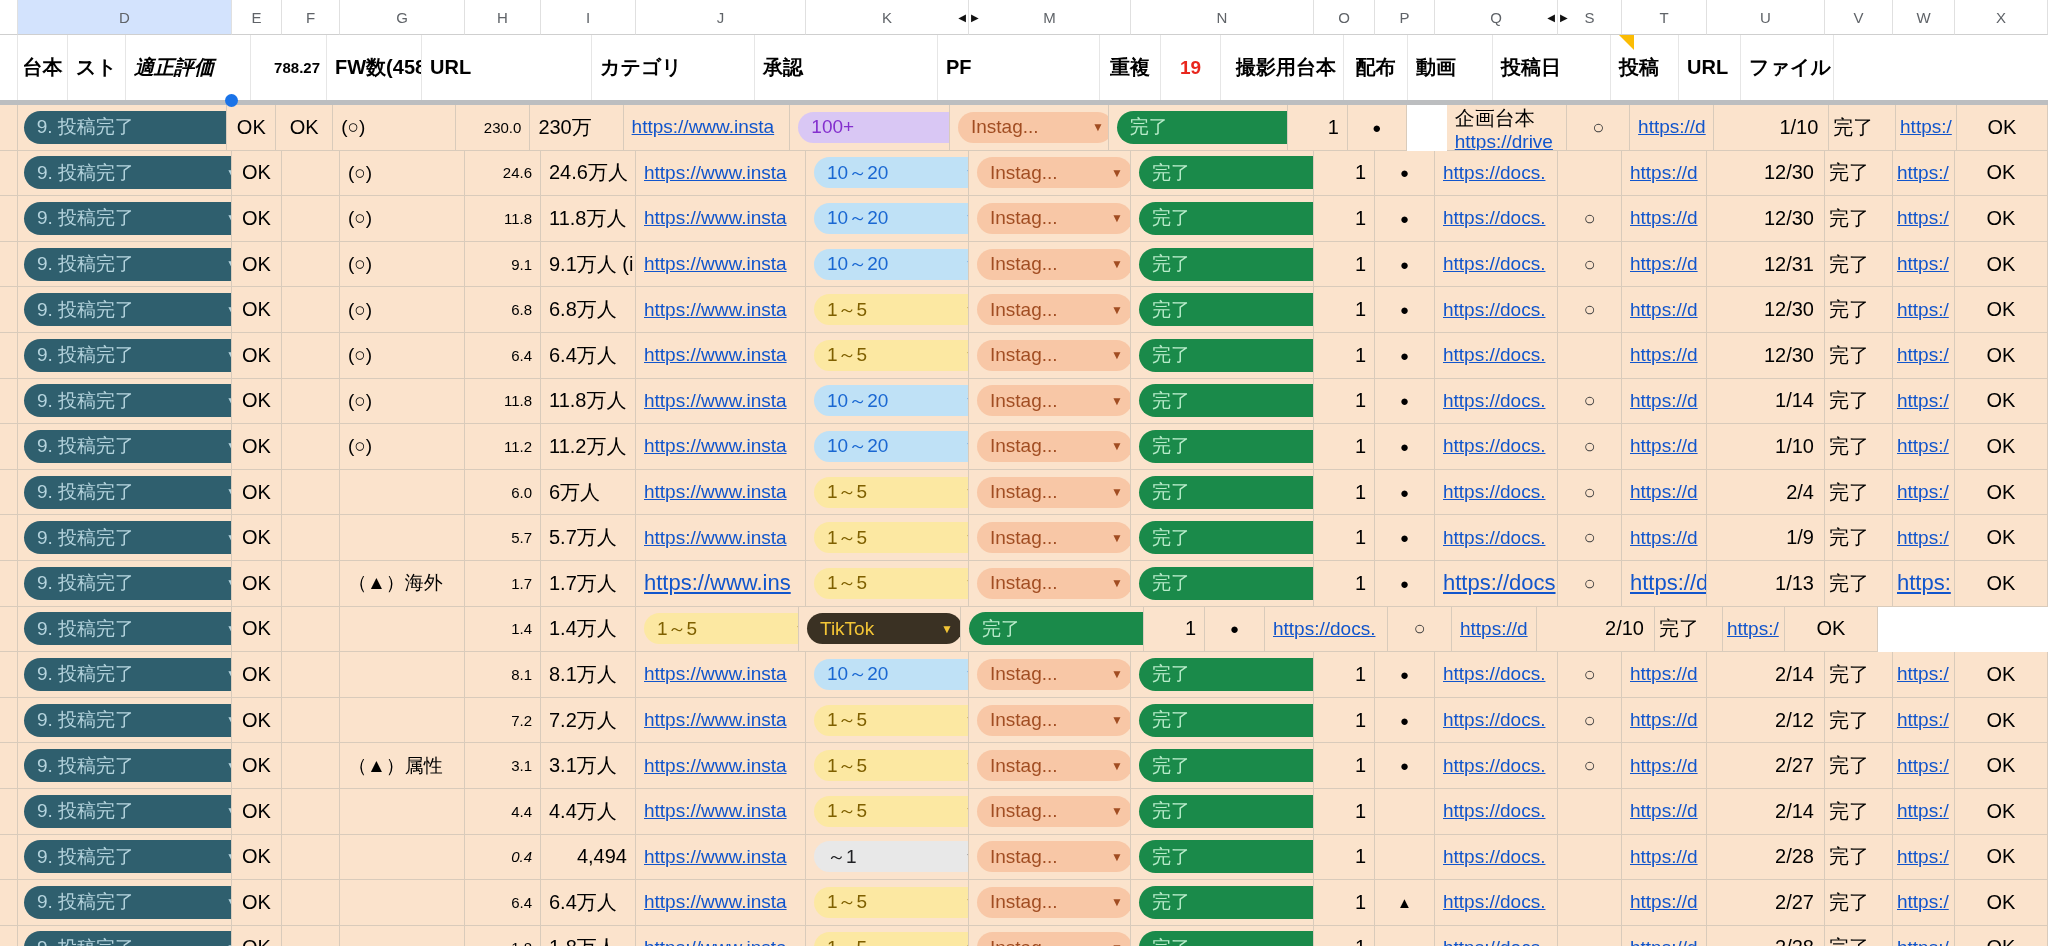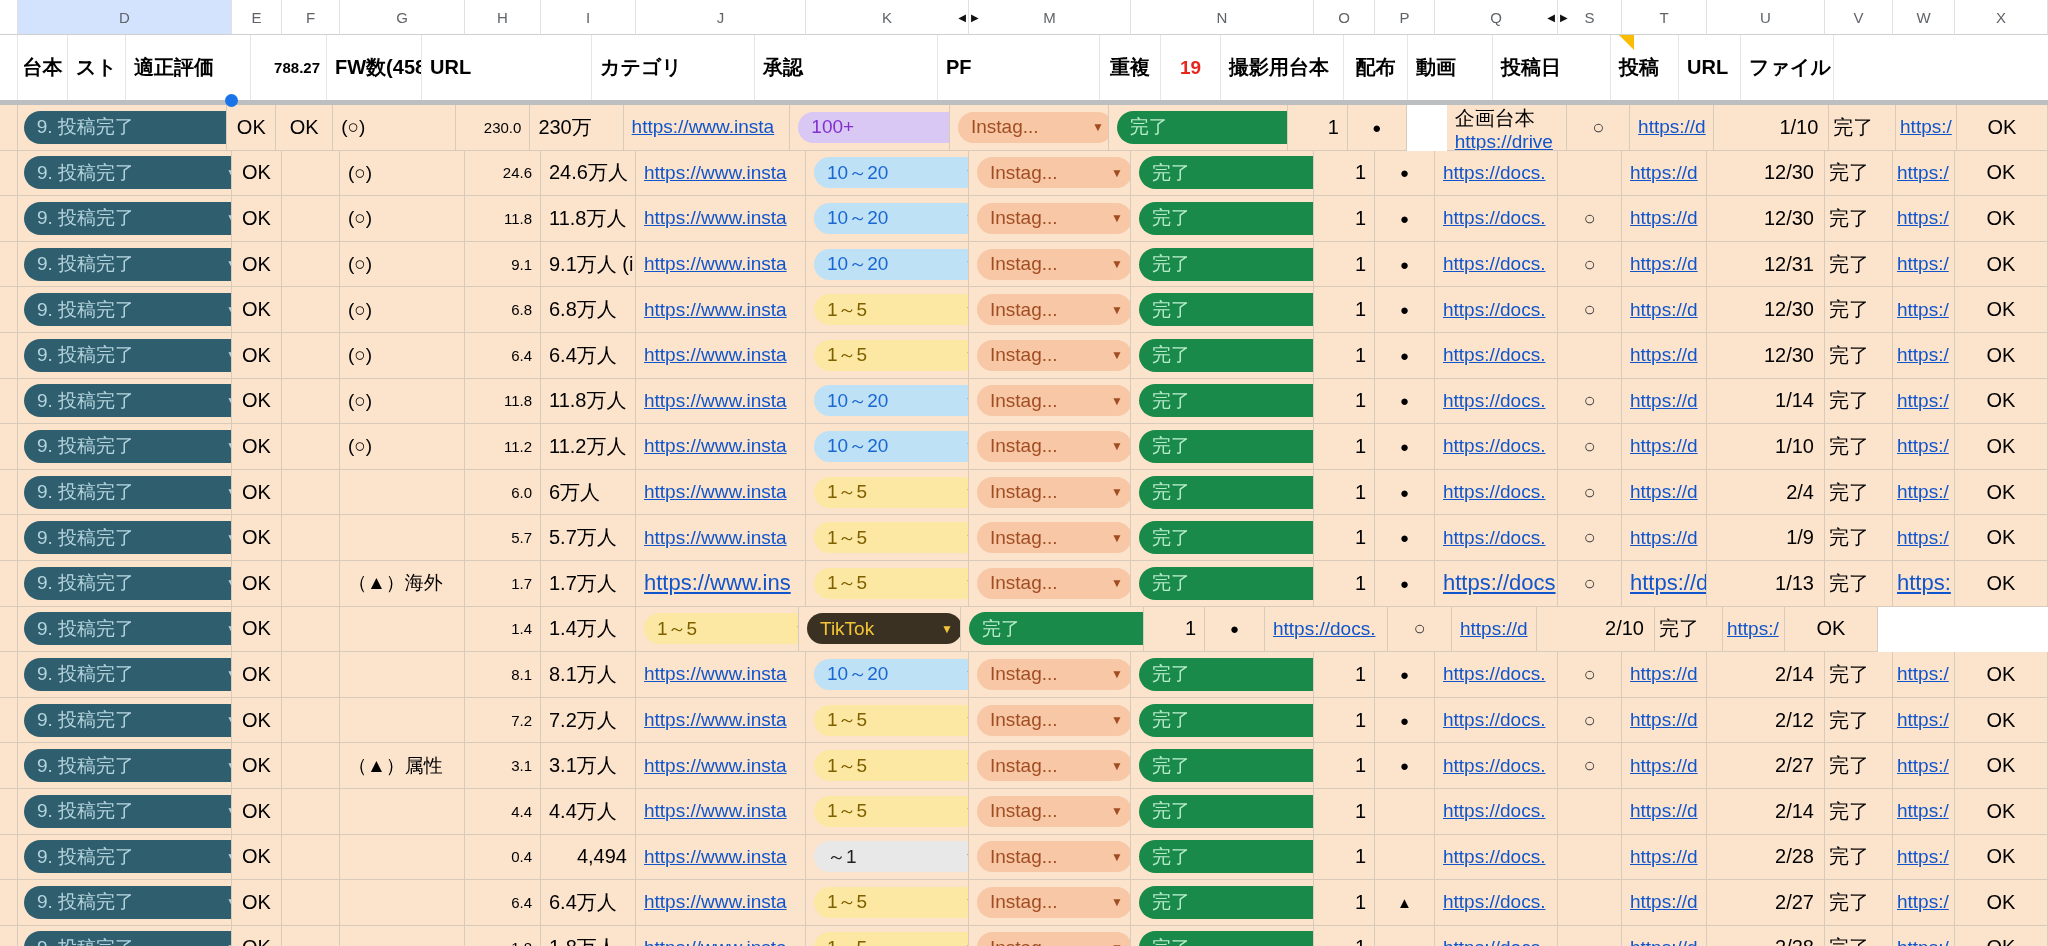--- a/index.html
+++ b/index.html
@@ -122,21 +122,21 @@
     <div class="row trow">
       <div class="c tc" style="width: 18px;">
         <span></span>
       </div>
       <div class="c tc ctr" style="width: 50px;">
         <span>台本</span>
       </div>
       <div class="c tc ctr" style="width: 58px;">
         <span>スト</span>
       </div>
-      <div class="c tc" style="width: 125px;">
+      <div class="c tc" style="width: 125px; font-style: italic;">
         <span>適正評価</span>
       </div>
       <div class="c tc rt sm" style="width: 76px;">
         <span>788.27</span>
       </div>
       <div class="c tc" style="width: 95px;">
         <span>FW数(458</span>
       </div>
       <div class="c tc" style="width: 170px;">
         <span>URL</span>
@@ -149,21 +149,21 @@
       </div>
       <div class="c tc" style="width: 162px;">
         <span>PF</span>
       </div>
       <div class="c tc ctr" style="width: 61px;">
         <span>重複</span>
       </div>
       <div class="c tc ctr" style="width: 60px;">
         <span style="color: rgb(232, 38, 29); font-size: 19px;">19</span>
       </div>
-      <div class="c tc" style="width: 123px;">
+      <div class="c tc" style="width: 123px; justify-content: center;">
         <span>撮影用台本</span>
       </div>
       <div class="c tc ctr" style="width: 64px;">
         <span>配布</span>
       </div>
       <div class="c tc" style="width: 85px;">
         <span>動画</span>
       </div>
       <div class="c tc" style="width: 118px;">
         <span>投稿日</span>
@@ -1343,21 +1343,21 @@
       </div>
       <div class="c ctr" style="width: 50px;">
         <span>OK</span>
       </div>
       <div class="c ctr" style="width: 58px;">
         <span></span>
       </div>
       <div class="c pl" style="width: 125px; font-size: 19px;">
         <span></span>
       </div>
-      <div class="c rt sm" style="width: 76px;">
+      <div class="c rt sm" style="width: 76px; font-style: italic;">
         <span>0.4</span>
       </div>
       <div class="c rt" style="width: 95px;">
         <span>4,494</span>
       </div>
       <div class="c pl" style="width: 170px;">
         <span class="lk">https://www.insta</span>
       </div>
       <div class="c" style="width: 163px;">
         <div class="chip" style="background: rgb(232, 232, 232); color: rgb(32, 33, 36); width: 150px; margin-left: 8px;">

